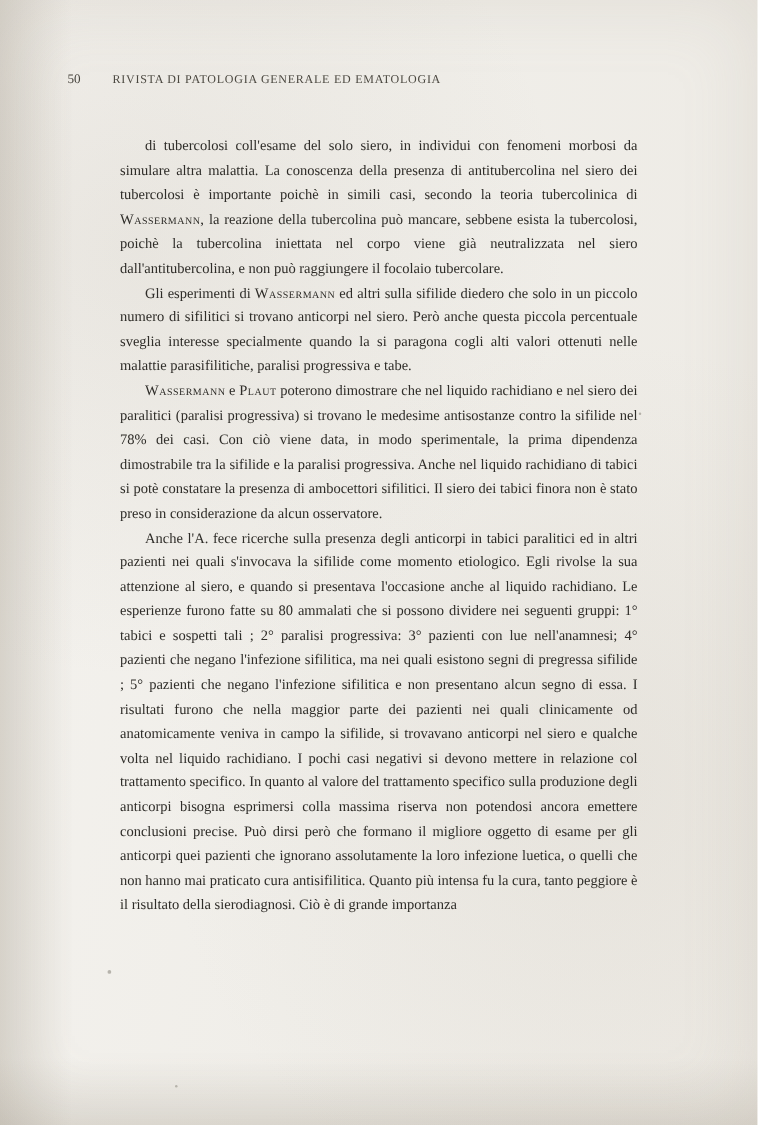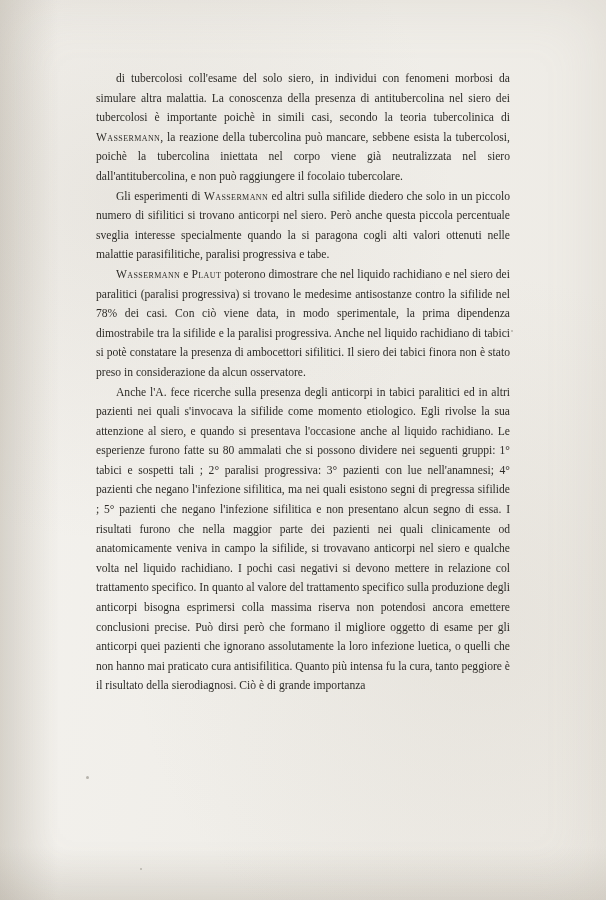--- a/index.html
+++ b/index.html
@@ -52,21 +52,21 @@
     color: #46433c;
     letter-spacing: 0;
   }
   .head-title {
     flex: 1;
     text-align: left;
     font-size: 9.6px;
     color: #4b4840;
   }
   .body-text {
-    margin-top: 11px;
+    margin-top: 38px;
     font-size: 11.6px;
     line-height: 19.6px;
     color: #2e2c28;
     text-align: justify;
     text-justify: inter-word;
     hyphens: manual;
   }
   .body-text p {
     margin: 0;
     text-indent: 20px;
@@ -103,20 +103,24 @@
 </head>
 <body>
 
 <div class="page">
   <div class="paper-tint"></div>
   <div class="edge-shade-left"></div>
   <div class="edge-shade-bottom"></div>
 
   <div class="content">
 
+    <div class="running-head">
+      <span class="folio">50</span>
+      <span class="head-title">RIVISTA DI PATOLOGIA GENERALE ED EMATOLOGIA</span>
+    </div>
 
     <div class="body-text">
       <p class="first">di tubercolosi coll'esame del solo siero, in individui con fenomeni morbosi da simulare altra malattia. La conoscenza della presenza di antitubercolina nel siero dei tubercolosi è importante poichè in simili casi, secondo la teoria tubercolinica di <span class="sc">Wassermann</span>, la reazione della tubercolina può mancare, sebbene esista la tubercolosi, poichè la tubercolina iniettata nel corpo viene già neutralizzata nel siero dall'antitubercolina, e non può raggiungere il focolaio tubercolare.</p>
       <p>Gli esperimenti di <span class="sc">Wassermann</span> ed altri sulla sifilide diedero che solo in un piccolo numero di sifilitici si trovano anticorpi nel siero. Però anche questa piccola percentuale sveglia interesse specialmente quando la si paragona cogli alti valori ottenuti nelle malattie parasifilitiche, paralisi progressiva e tabe.</p>
       <p><span class="sc">Wassermann</span> e <span class="sc">Plaut</span> poterono dimostrare che nel liquido rachidiano e nel siero dei paralitici (paralisi progressiva) si trovano le medesime antisostanze contro la sifilide nel 78% dei casi. Con ciò viene data, in modo sperimentale, la prima dipendenza dimostrabile tra la sifilide e la paralisi progressiva. Anche nel liquido rachidiano di tabici si potè constatare la presenza di ambocettori sifilitici. Il siero dei tabici finora non è stato preso in considerazione da alcun osservatore.</p>
       <p>Anche l'A. fece ricerche sulla presenza degli anticorpi in tabici paralitici ed in altri pazienti nei quali s'invocava la sifilide come momento etiologico. Egli rivolse la sua attenzione al siero, e quando si presentava l'occasione anche al liquido rachidiano. Le esperienze furono fatte su 80 ammalati che si possono dividere nei seguenti gruppi: 1° tabici e sospetti tali ; 2° paralisi progressiva: 3° pazienti con lue nell'anamnesi; 4° pazienti che negano l'infezione sifilitica, ma nei quali esistono segni di pregressa sifilide ; 5° pazienti che negano l'infezione sifilitica e non presentano alcun segno di essa. I risultati furono che nella maggior parte dei pazienti nei quali clinicamente od anatomicamente veniva in campo la sifilide, si trovavano anticorpi nel siero e qualche volta nel liquido rachidiano. I pochi casi negativi si devono mettere in relazione col trattamento specifico. In quanto al valore del trattamento specifico sulla produzione degli anticorpi bisogna esprimersi colla massima riserva non potendosi ancora emettere conclusioni precise. Può dirsi però che formano il migliore oggetto di esame per gli anticorpi quei pazienti che ignorano assolutamente la loro infezione luetica, o quelli che non hanno mai praticato cura antisifilitica. Quanto più intensa fu la cura, tanto peggiore è il risultato della sierodiagnosi. Ciò è di grande importanza</p>
     </div>
 
   </div>
 

